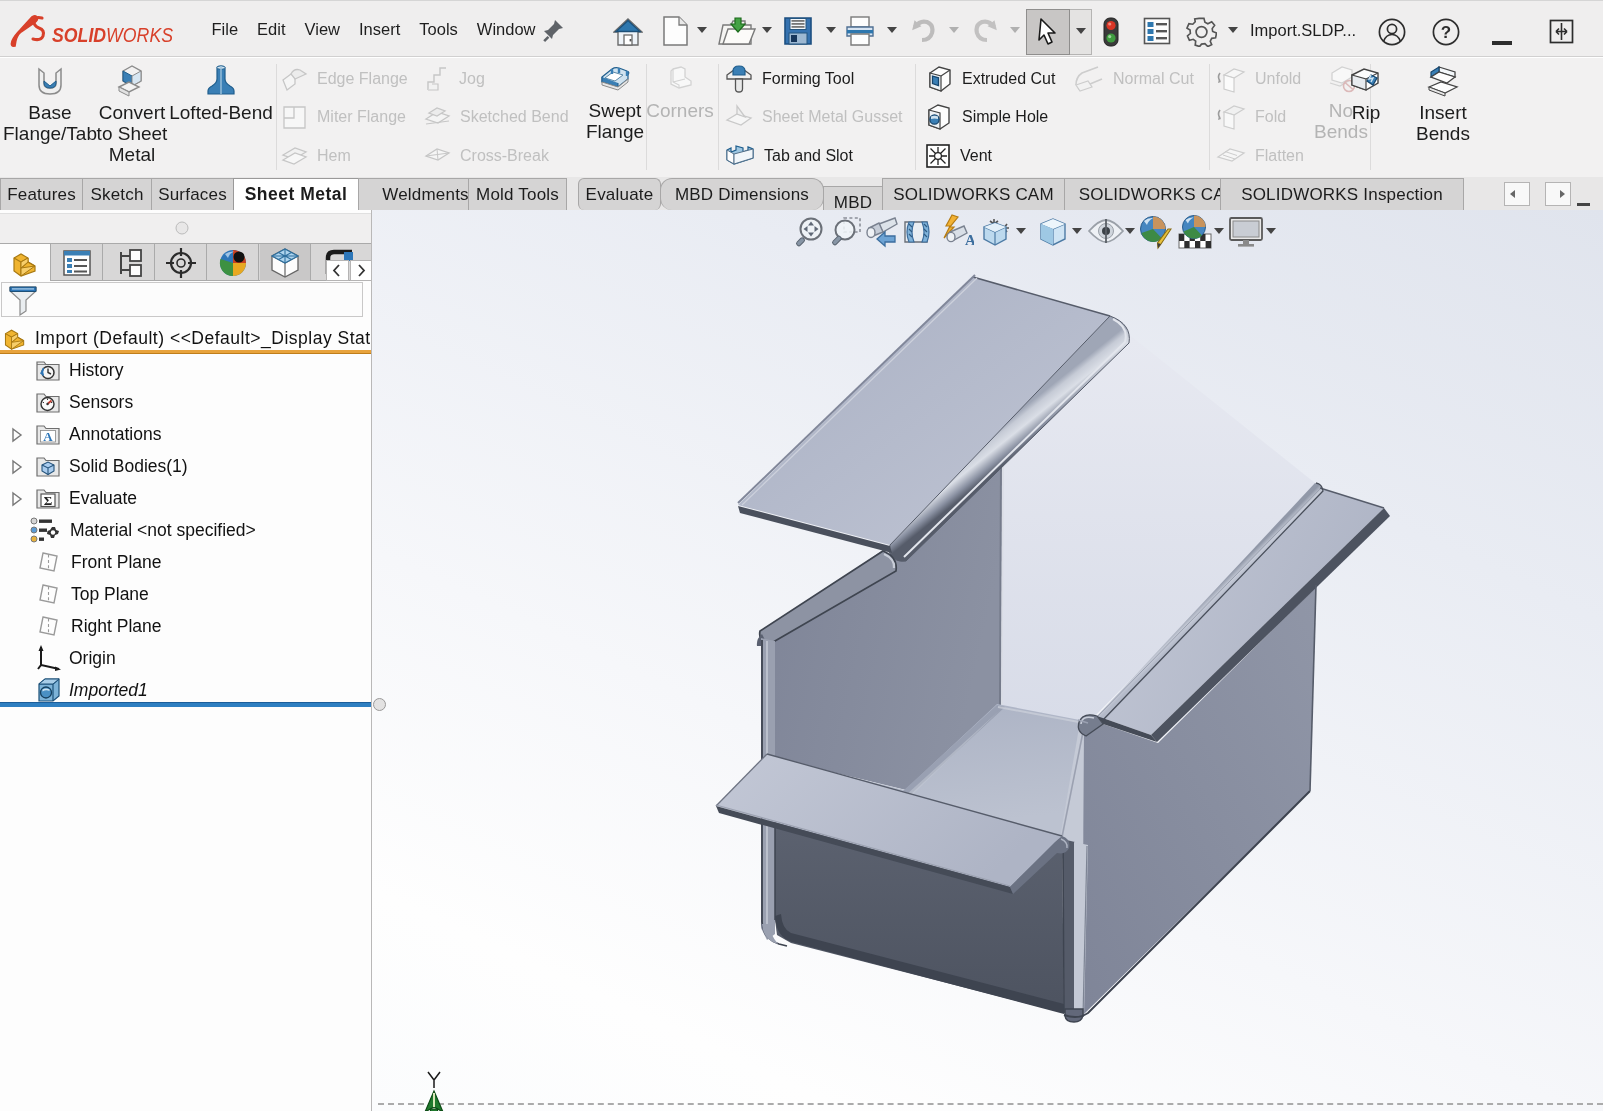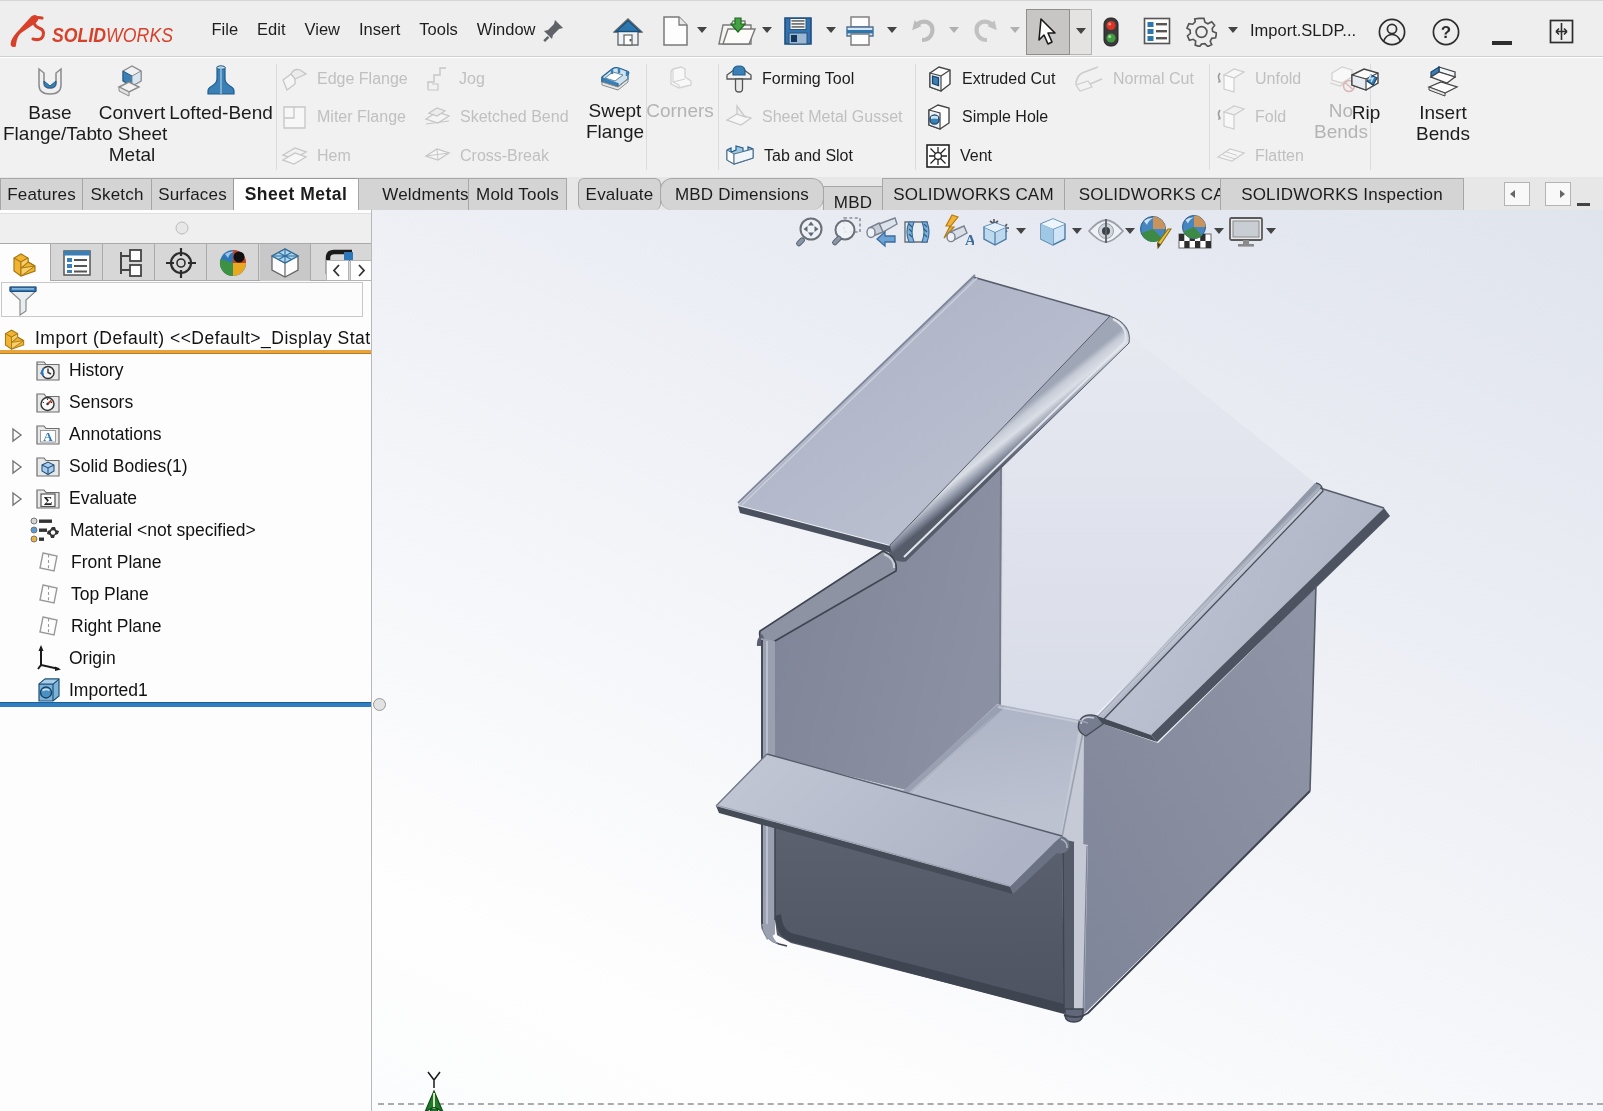--- a/index.html
+++ b/index.html
@@ -549,21 +549,21 @@
           <span class="lbl" style="margin-left:7px;">Origin</span>
         </div>
       <div class="trow" style="top:464px; left:36px;">
           <svg width="26" height="26" viewBox="0 0 26 26">
             <path d="M3 7 L9 2 L23 2 L23 19 L17 24 L3 24 Z" fill="#7db3d8" stroke="#1c5078" stroke-width="1.2"></path>
             <path d="M3 7 L17 7 L17 24 M17 7 L23 2" fill="none" stroke="#1c5078" stroke-width="1.2"></path>
             <path d="M3 7 L9 2 L23 2 L17 7 Z" fill="#a8cde8" stroke="#1c5078" stroke-width="1"></path>
             <circle cx="10" cy="15.5" r="5.5" fill="#4a90c4" stroke="#16405f" stroke-width="1.3"></circle>
             <path d="M6.5 12.5 Q10 10.5 13.5 12.5 L13.5 14 Q10 12.5 6.5 14.5 Z" fill="#cfe4f2"></path>
           </svg>
-          <span class="lbl" style="margin-left:7px;">Imported1</span>
+          <span class="lbl" style="margin-left:7px;font-style:italic;">Imported1</span>
         </div>
     </div>
     <div id="rollback"></div>
   </div>
   <div id="rollknob"></div>
 
   <div id="viewport">
     <svg id="model" style="position:absolute; left:0; top:0;" width="1231" height="901" viewBox="0 0 1231 901">
       <defs>
         <linearGradient id="gPlate" x1="0" y1="0" x2="1" y2="1">

